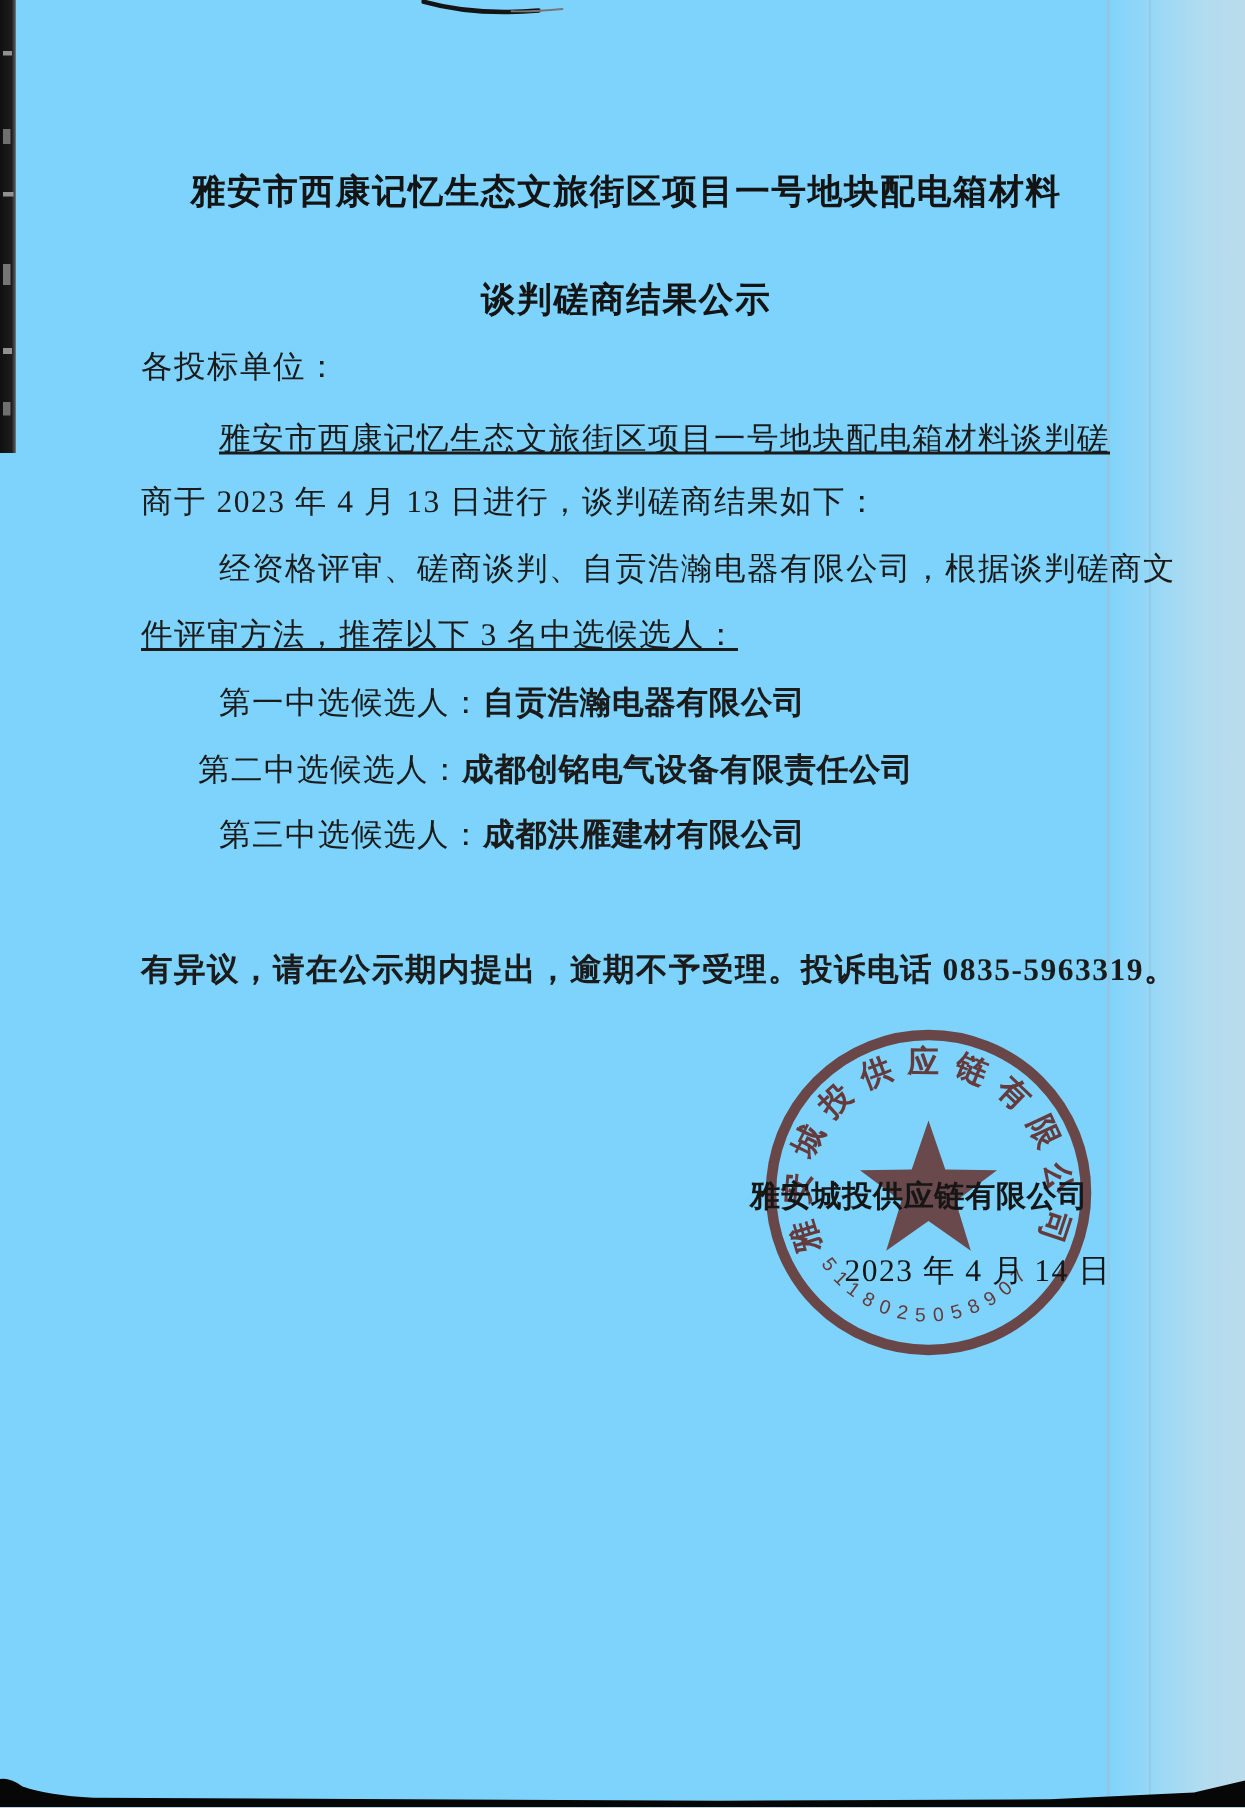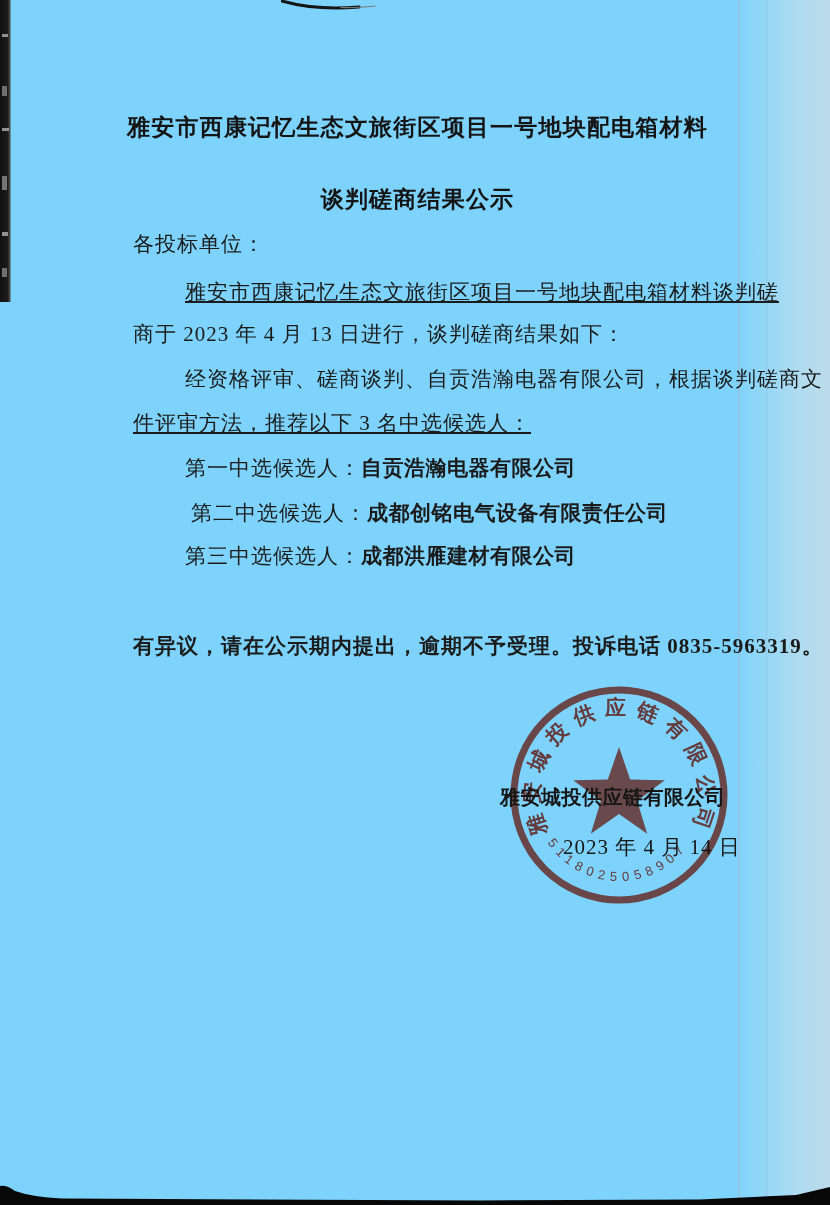--- a/index.html
+++ b/index.html
@@ -25,21 +25,21 @@
   .left-strip .m2{top:86px;width:5px;height:10px;background:#8d8d8d;}
   .left-strip .m3{top:128px;width:7px;height:3px;}
   .left-strip .m4{top:176px;width:5px;height:14px;background:#969696;}
   .left-strip .m5{top:232px;width:6px;height:4px;}
   .left-strip .m6{top:268px;width:5px;height:9px;background:#8d8d8d;}
   
   .top-curl{position:absolute;left:281px;top:0;}
   
   .bottom-edge{position:absolute;left:0;bottom:0;width:830px;height:22px;}
   
-  .tline{position:absolute;white-space:nowrap;font-size:21px;line-height:26px;letter-spacing:1px;margin-left:39px;}
+  .tline{position:absolute;white-space:nowrap;font-size:21px;line-height:26px;letter-spacing:1px;}
   .title{position:absolute;left:95px;width:645px;text-align:center;
     font-family:"Liberation Sans","DejaVu Sans",sans-serif;
     font-weight:bold;font-size:23px;letter-spacing:1.2px;color:#141414;}
   .company{font-family:"Liberation Sans","DejaVu Sans",sans-serif;font-weight:600;letter-spacing:.5px;}
   .sig-company{position:absolute;left:500px;top:784px;white-space:nowrap;
     font-family:"Liberation Sans","DejaVu Sans",sans-serif;font-weight:600;
     font-size:20px;letter-spacing:.5px;color:#161616;z-index:5;}
   .sig-date{position:absolute;left:563px;top:833px;white-space:nowrap;
     font-size:21px;letter-spacing:1px;color:#161616;z-index:5;}
   .stamp{position:absolute;left:504px;top:682px;width:230px;height:230px;
@@ -74,21 +74,21 @@
   <div class="tline" style="left:94px;top:231px;">各投标单位：</div>
 
   <div class="tline" style="left:146px;top:279px;text-decoration:underline;">雅安市西康记忆生态文旅街区项目一号地块配电箱材料谈判磋</div>
   <div class="tline" style="left:94px;top:321px;">商于 2023 年 4 月 13 日进行，谈判磋商结果如下：</div>
 
   <div class="tline" style="left:146px;top:366px;">经资格评审、磋商谈判、自贡浩瀚电器有限公司，根据谈判磋商文</div>
   <div class="tline" style="left:94px;top:410px;text-decoration:underline;">件评审方法，推荐以下 3 名中选候选人：</div>
 
   <div class="tline" style="left:146px;top:455px;"><span>第一中选候选人：</span><span class="company">自贡浩瀚电器有限公司</span></div>
 
-  <div class="tline" style="left:152px;top:500px;"><span>第二中选候选人：</span><span class="company">成都创铭电气设备有限责任公司</span></div>
+  <div class="tline" style="left:132px;top:500px;"><span>第二中选候选人：</span><span class="company">成都创铭电气设备有限责任公司</span></div>
 
   <div class="tline" style="left:146px;top:543px;"><span>第三中选候选人：</span><span class="company">成都洪雁建材有限公司</span></div>
 
   <div class="tline" style="left:94px;top:633px;font-weight:bold;">有异议，请在公示期内提出，逾期不予受理。投诉电话 0835-5963319。</div>
 
   <svg class="stamp" viewBox="0 0 230 230">
     <defs>
       <path id="arcTop" d="M 45.7,153 A 80,80 0 1 1 184.3,153" fill="none"></path>
       <path id="arcBottom" d="M 40.5,156 A 86,86 0 0 0 189.5,156" fill="none"></path>
     </defs>

